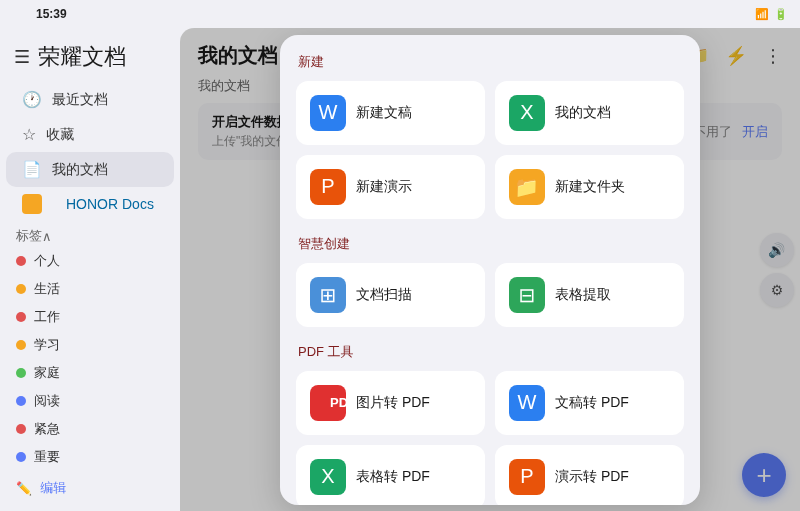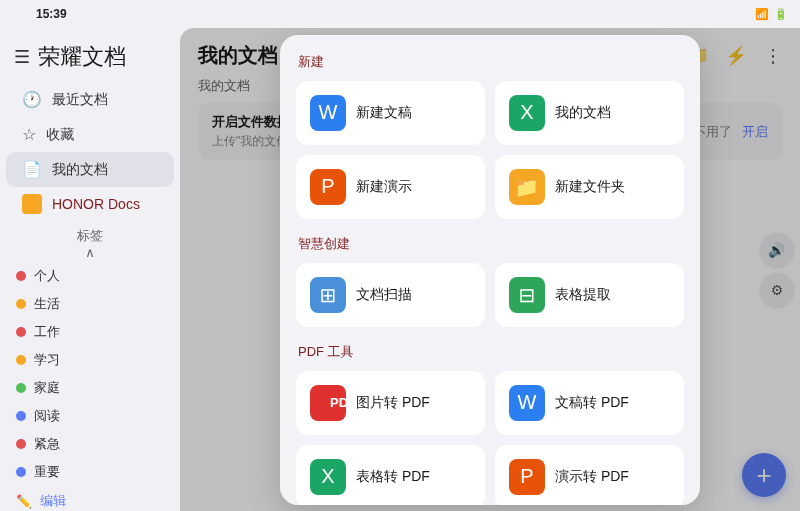--- a/index.html
+++ b/index.html
@@ -90,42 +90,41 @@
       color: #555;
     }
     .sidebar-nav-item.active .nav-icon {
       color: #5c7cfa;
     }
 
     .folder-item {
       display: flex;
       align-items: center;
       padding: 7px 16px;
-      gap: 10px;
+      gap: 24px;
       cursor: pointer;
       margin: 0 6px;
       font-size: 14px;
-      color: #7f1d1d;
+      color: #0369a1;
     }
     .folder-dot {
       width: 20px;
       height: 20px;
       border-radius: 4px;
       background: #f5a623;
       flex-shrink: 0;
     }
 
     .tags-section {
       padding: 6px 16px 2px;
       font-size: 13px;
       color: #666;
       display: flex;
       align-items: center;
       justify-content: flex-start;
-      flex-direction: column;
     }
     .tag-item {
       display: flex;
       align-items: center;
       padding: 5px 16px;
       gap: 8px;
       cursor: pointer;
       font-size: 13px;
       color: #333;
     }

